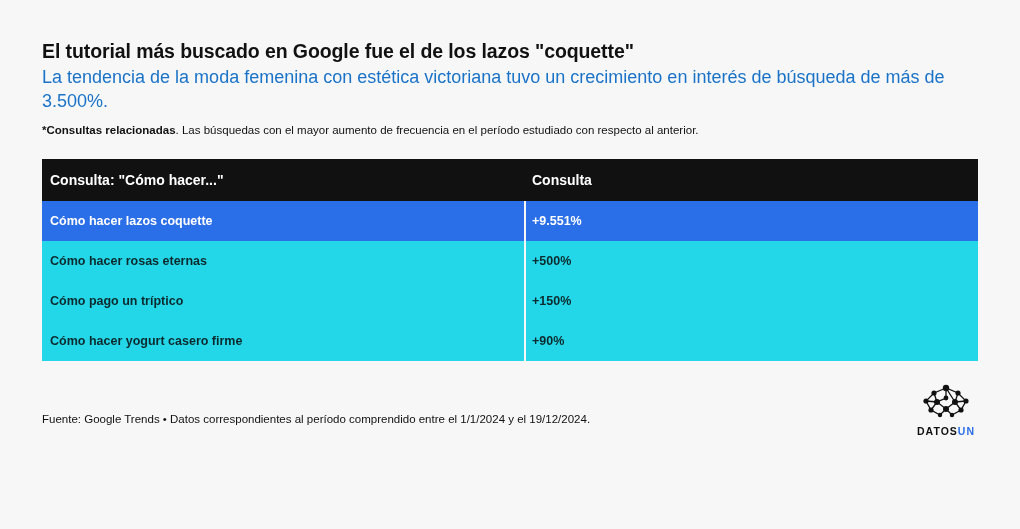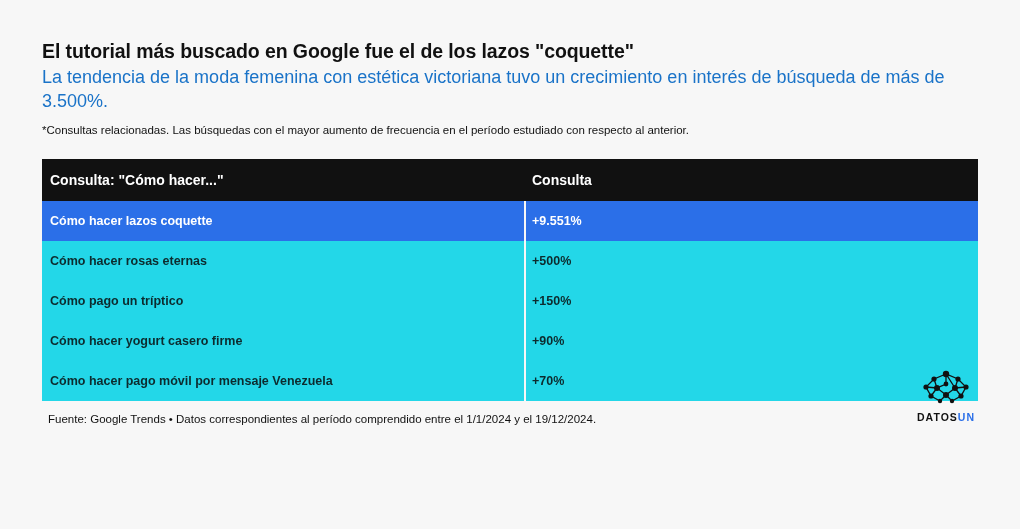--- a/index.html
+++ b/index.html
@@ -36,21 +36,21 @@
     margin-top: 3px;
     line-height: 1.3;
   }
   .note {
     font-size: 11.5px;
     color: #111111;
     margin-top: 10px;
     line-height: 1.3;
   }
   .note b {
-    font-weight: normal;
+    font-weight: bold;
     text-align: right;
   }
   .table-wrap {
     margin-top: 21px;
     width: 936px;
   }
   table.data-table {
     border-collapse: collapse;
     width: 100%;
     table-layout: fixed;
@@ -78,29 +78,29 @@
   }
   table.data-table tbody tr.highlight td {
     background: #2b6fe8;
     color: #ffffff;
   }
   table.data-table tbody tr td.col-sep {
     box-shadow: inset 2px 0 0 #f7f7f7;
   }
   .source {
     position: absolute;
-    left: 48px;
+    left: 42px;
     bottom: 38px;
     font-size: 11.5px;
     color: #111111;
   }
   .logo {
     position: absolute;
     right: 42px;
-    bottom: 40px;
+    bottom: 26px;
     width: 64px;
     text-align: center;
   }
   .logo svg { display: block; margin: 0 auto; }
   .logo-text {
     margin-top: 4px;
     font-size: 10.5px;
     letter-spacing: 1px;
     font-weight: bold;
     color: #111111;
@@ -138,24 +138,20 @@
           <td class="col-sep">+500%</td>
         </tr>
         <tr>
           <td>Cómo pago un tríptico</td>
           <td class="col-sep">+150%</td>
         </tr>
         <tr>
           <td>Cómo hacer yogurt casero firme</td>
           <td class="col-sep">+90%</td>
         </tr>
-        <tr>
-          <td>Cómo hacer pago móvil por mensaje Venezuela</td>
-          <td class="col-sep">+70%</td>
-        </tr>
       </tbody>
     </table>
   </div>
 
   <div class="source">Fuente: Google Trends • Datos correspondientes al período comprendido entre el 1/1/2024 y el 19/12/2024.</div>
 
   <div class="logo">
     <span>
       <svg width="58" height="40" viewBox="0 0 58 40" aria-hidden="true">
         <g fill="#111111">

